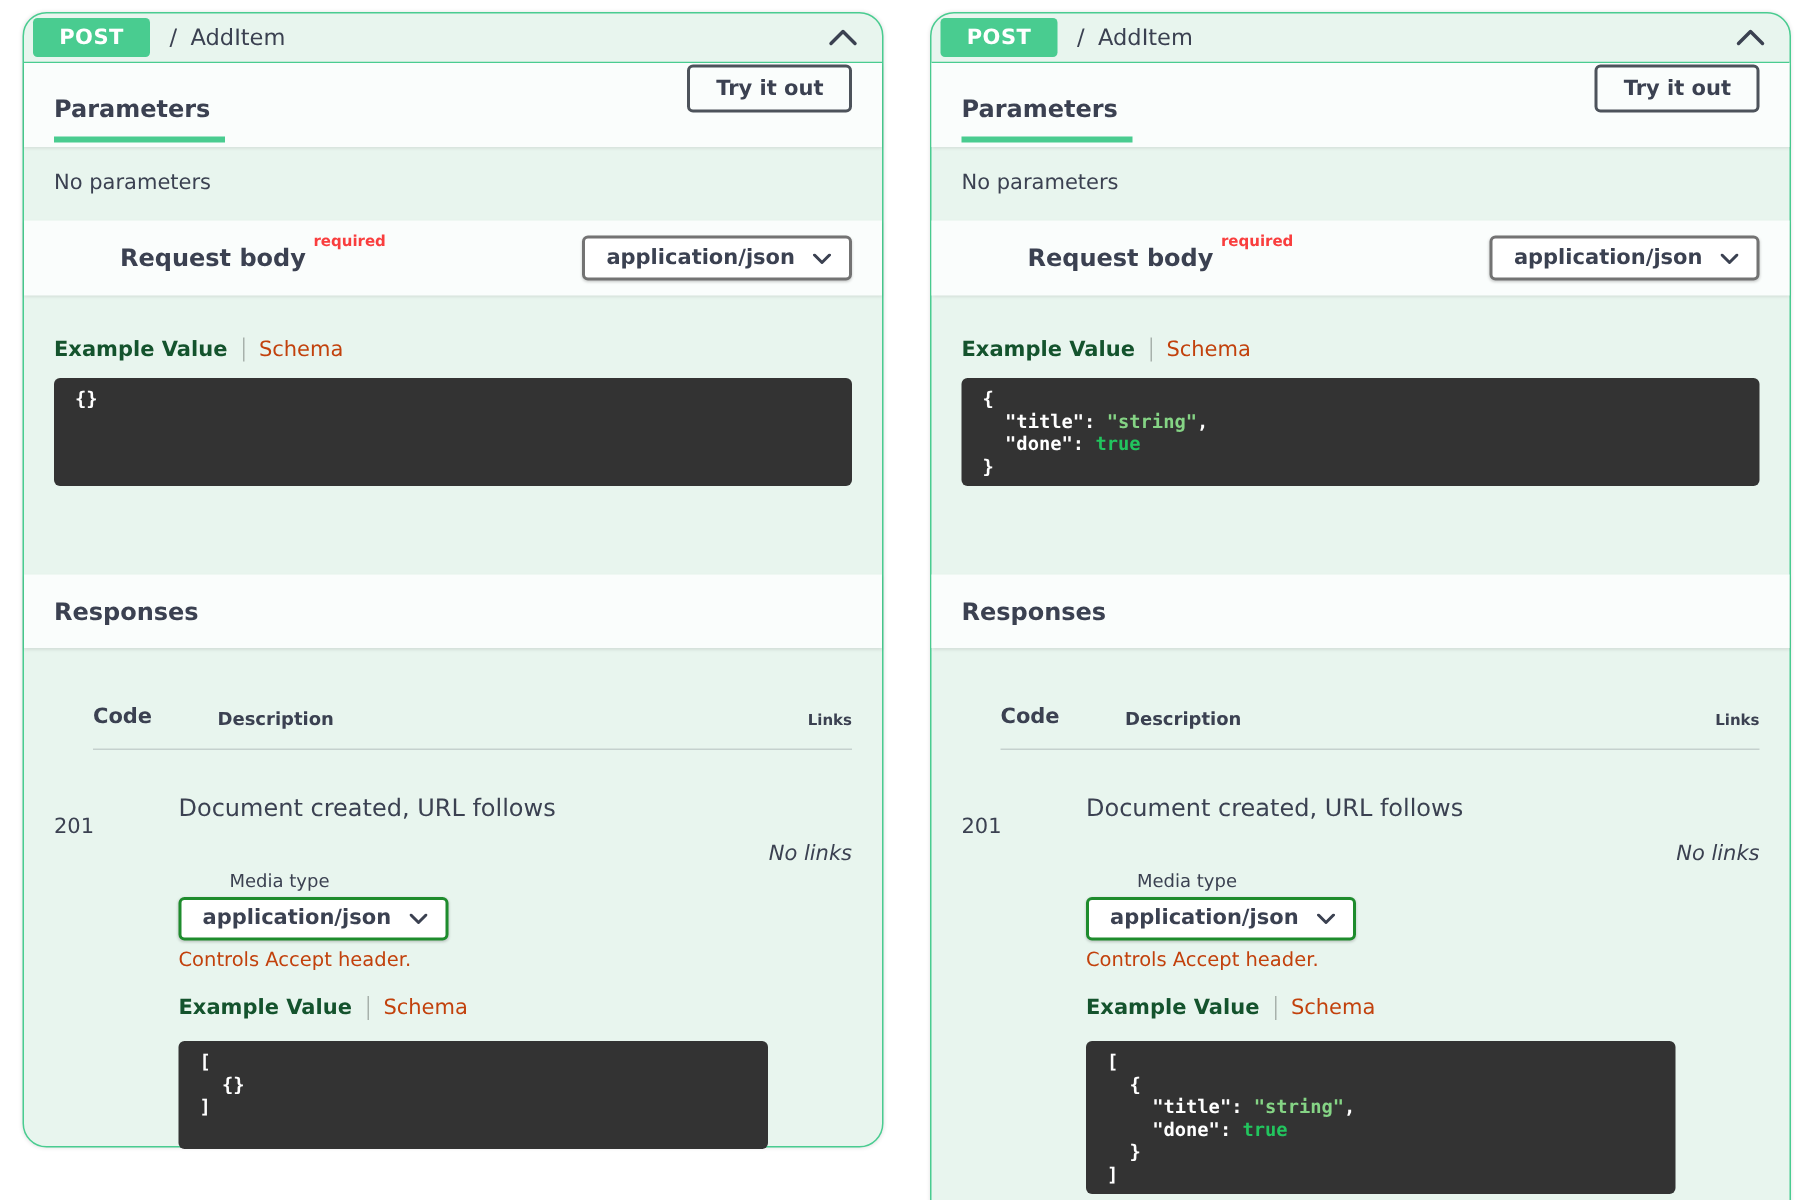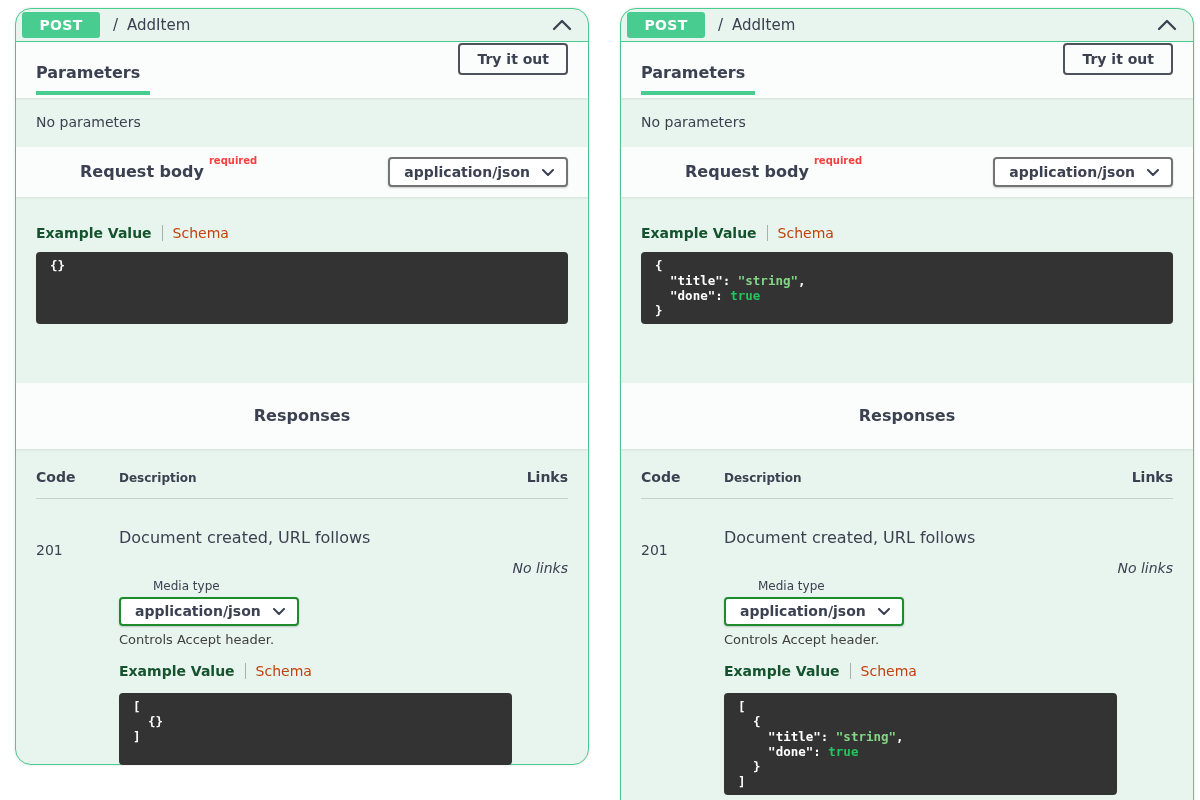--- a/index.html
+++ b/index.html
@@ -130,40 +130,41 @@
     line-height: 15px;
     color: #ffffff;
     white-space: pre;
     overflow: hidden;
   }
   .tok-p { color: #ffffff; }
   .tok-s { color: #85d485; }
   .tok-b { color: #22c55e; }
 
   
-  .responses-bar { height: 66px; justify-content: center; }
+  .responses-bar { height: 49px; }
   .responses-title { font-size: 16px; font-weight: 700; }
   .responses-content { padding: 0 20px; }
   .resp-thead {
     display: grid;
     grid-template-columns: 83px 1fr auto;
-    padding: 20px 0 12px;
+    padding: 38px 0 12px;
     border-bottom: 1px solid rgba(59,65,81,.2);
     align-items: end;
+    margin-left: 26px;
   }
   .th-code  { font-size: 14px; font-weight: 700; }
   .th-desc  { font-size: 12px; font-weight: 700; }
-  .th-links { font-size: 14px; font-weight: 700; text-align: right; }
+  .th-links { font-size: 10px; font-weight: 700; text-align: right; }
   .resp-row { display: grid; grid-template-columns: 83px 1fr auto; padding-top: 13px; }
   .td-code  { font-size: 14px; margin-top: 30px; }
   .td-links { font-size: 14px; font-style: italic; text-align: right; margin-top: 48px; }
   .desc-text { font-size: 16px; margin-top: 16px; }
   .media-label { font-size: 12px; margin-top: 32px; margin-left: 34px; }
   .td-desc .select-box { margin-top: 4px; }
-  .accept-note { font-size: 13px; color: #404040; margin-top: 6px; }
+  .accept-note { font-size: 13px; color: #c2410c; margin-top: 6px; }
   .resp-tabs { margin-top: 15px; }
   .td-desc .code-block { margin-top: 14px; }
 </style>
 </head>
 <body>
 
 <div id="panels-root">
   <section class="panel panel-left">
 
     <div class="op-header">

